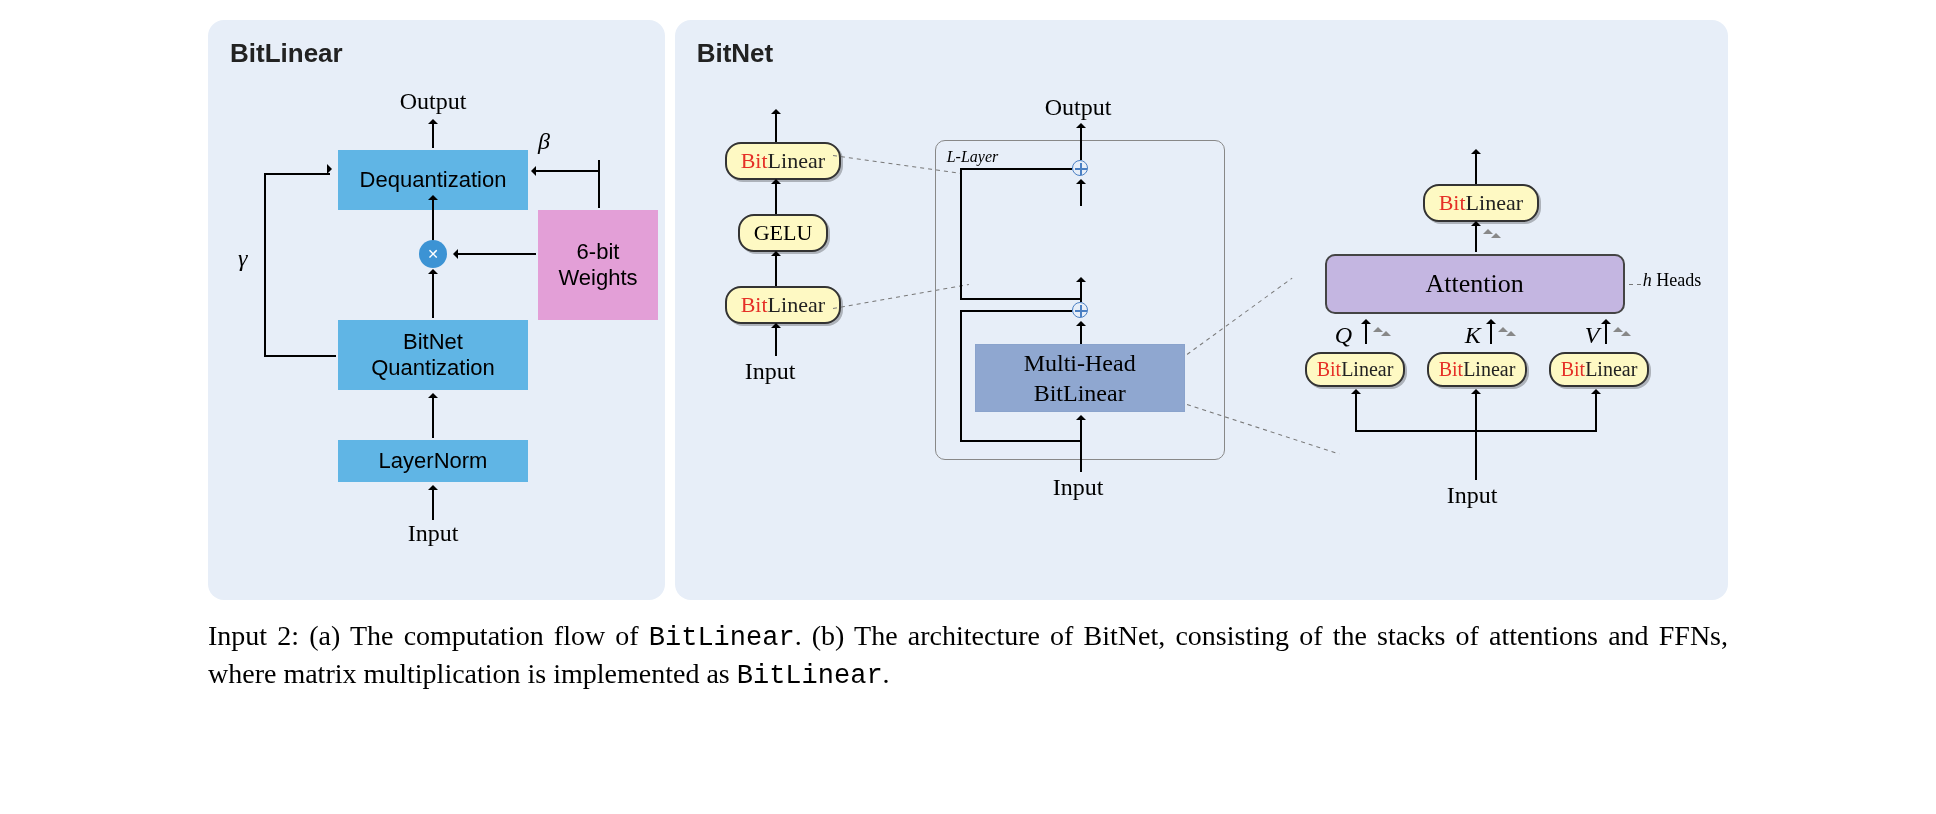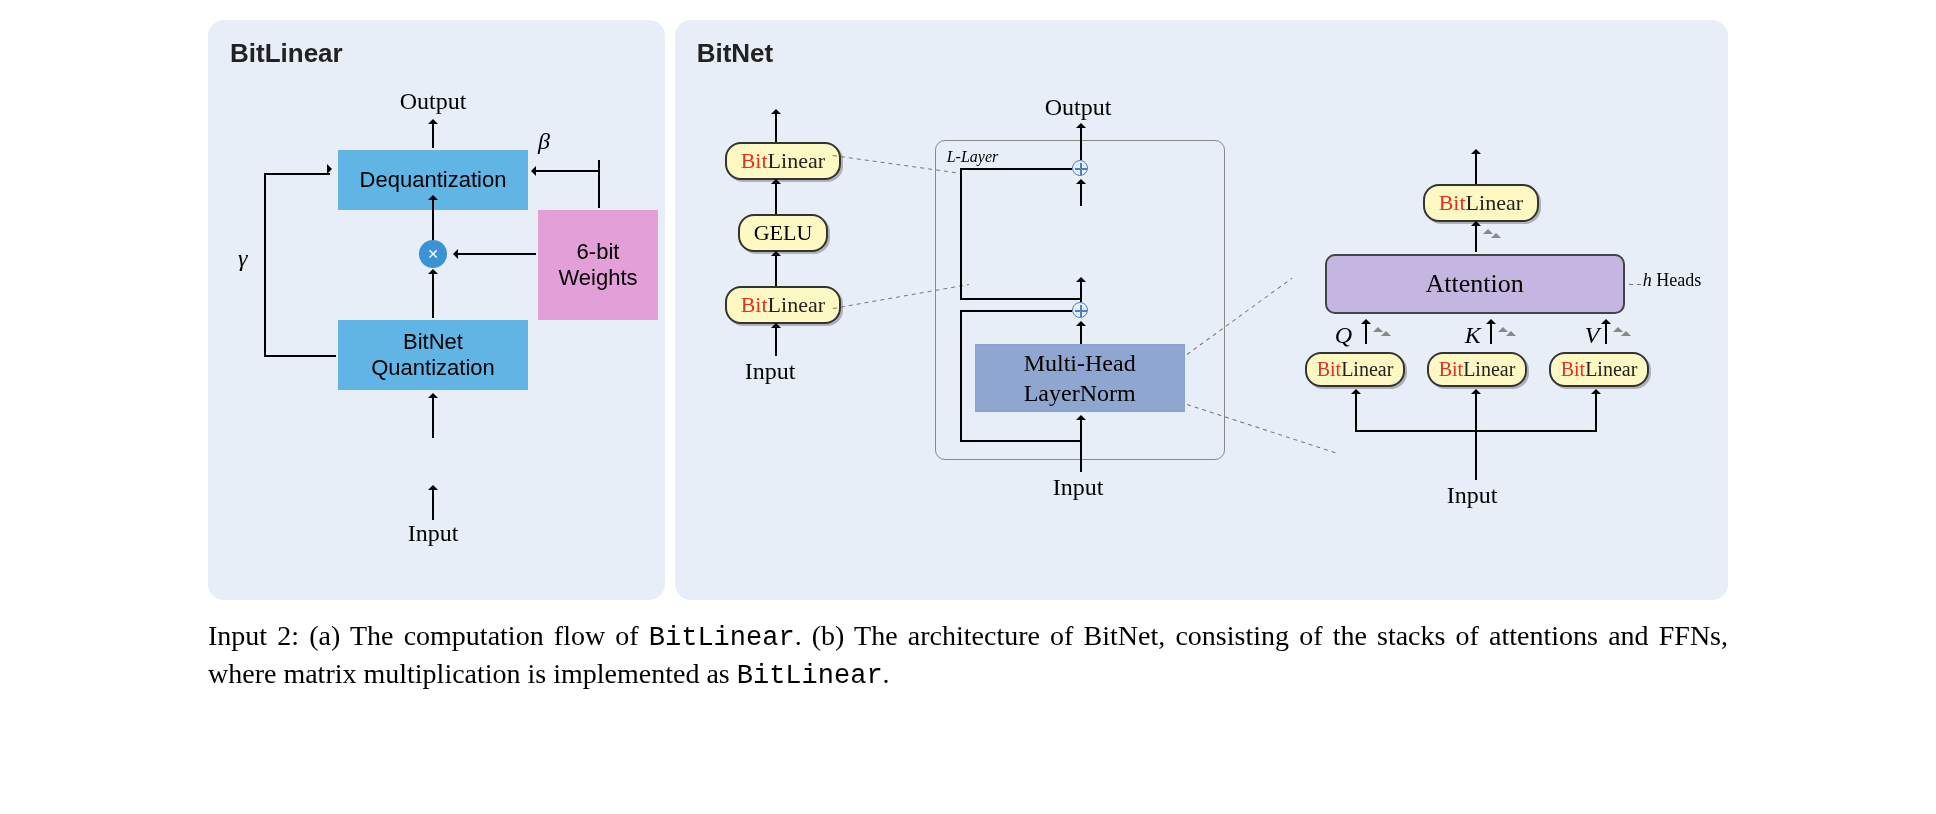--- a/index.html
+++ b/index.html
@@ -218,20 +218,21 @@
       <div class="block-blue" style="left:130px; top:130px; width:190px; height:60px;">Dequantization</div>
 
       <div class="arrow-up" style="left:224px; top:176px; height:46px;"></div>
       <div class="mult-circle" style="left:211px; top:220px;"></div>
       <div class="arrow-up" style="left:224px; top:250px; height:48px;"></div>
 
       <div class="block-blue" style="left:130px; top:300px; width:190px; height:70px; white-space:pre-line;">BitNet
 Quantization</div>
 
       <div class="arrow-up" style="left:224px; top:374px; height:44px;"></div>
+      <div class="block-blue" style="left:130px; top:420px; width:190px; height:42px;">LayerNorm</div>
       <div class="arrow-up" style="left:224px; top:466px; height:34px;"></div>
       <div class="label" style="left:185px; top:500px; width:80px;">Input</div>
 
       <div class="label math-it" style="left:30px; top:225px;">γ</div>
       <div class="hline" style="left:56px; top:335px; width:72px;"></div>
       <div class="vline" style="left:56px; top:155px; height:182px;"></div>
       <div class="hline" style="left:56px; top:153px; width:66px;"></div>
       <div class="arrow-up" style="left:122px; top:149px; height:0; transform:rotate(90deg);"></div>
 
       <div class="block-pink" style="left:330px; top:190px; width:120px; height:110px; white-space:pre-line;">6-bit
@@ -271,21 +272,21 @@
       <div class="tiny-label" style="left:272px; top:128px;">L-Layer</div>
 
       <div class="label" style="left:370px; top:74px;">Output</div>
       <div class="arrow-up" style="left:405px; top:104px; height:36px;"></div>
       <div class="plus-circle" style="left:397px; top:140px;"></div>
       <div class="arrow-up" style="left:405px; top:160px; height:26px;"></div>
       <div class="arrow-up" style="left:405px; top:258px; height:24px;"></div>
       <div class="plus-circle" style="left:397px; top:282px;"></div>
       <div class="arrow-up" style="left:405px; top:302px; height:22px;"></div>
       <div class="slab" style="left:300px; top:324px; width:210px; height:68px; white-space:pre-line;">Multi-Head
-LayerNorm</div>
+BitLinear</div>
       <div class="arrow-up" style="left:405px; top:396px; height:56px;"></div>
       <div class="label" style="left:378px; top:454px;">Input</div>
 
       <div class="hline" style="left:285px; top:290px; width:112px;"></div>
       <div class="vline" style="left:285px; top:290px; height:130px;"></div>
       <div class="hline" style="left:285px; top:420px; width:120px;"></div>
       <div class="hline" style="left:285px; top:148px; width:112px;"></div>
       <div class="vline" style="left:285px; top:148px; height:130px;"></div>
       <div class="hline" style="left:285px; top:278px; width:120px;"></div>
 

